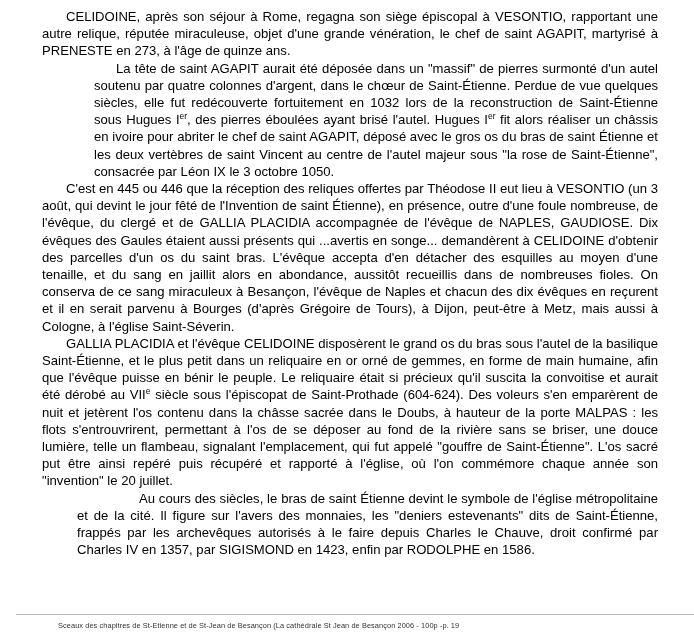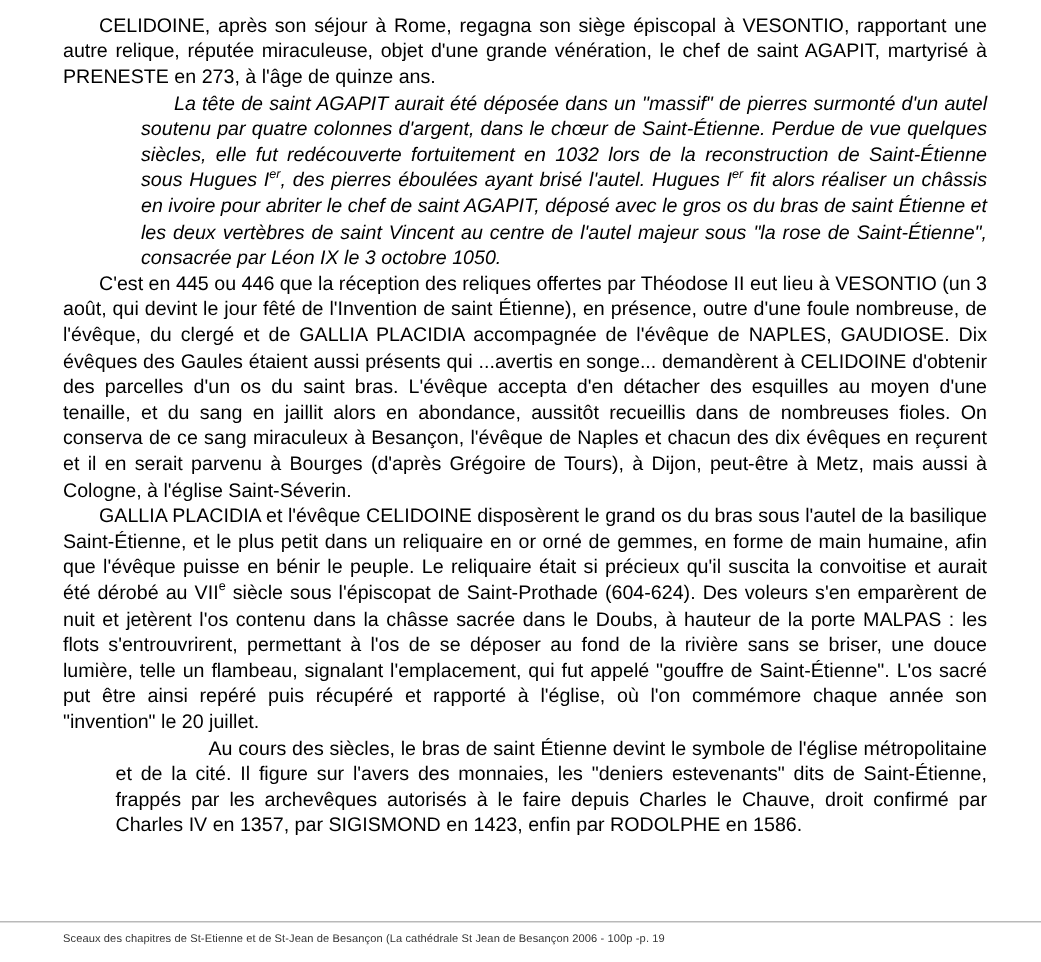--- a/index.html
+++ b/index.html
@@ -23,31 +23,30 @@
     border-radius: 30px;
   }
   .para {
     font-size: 13.1px;
     line-height: 17.2px;
     text-align: justify;
     margin: 0 0 0 0;
     text-indent: 24px;
   }
   .para.italic {
-    font-style: italic;
     margin-left: 52px;
     text-indent: 22px;
   }
   .para.indent-big {
     text-indent: 62px;
     margin-left: 35px;
   }
   .footer {
     position: absolute;
-    left: 0;
+    left: 16px;
     right: 0;
     bottom: 0;
     height: 26px;
     border-top: 1px solid #b9b9b9;
     background: #ffffff;
   }
   .footer-text {
     position: absolute;
     left: 42px;
     top: 6px;

